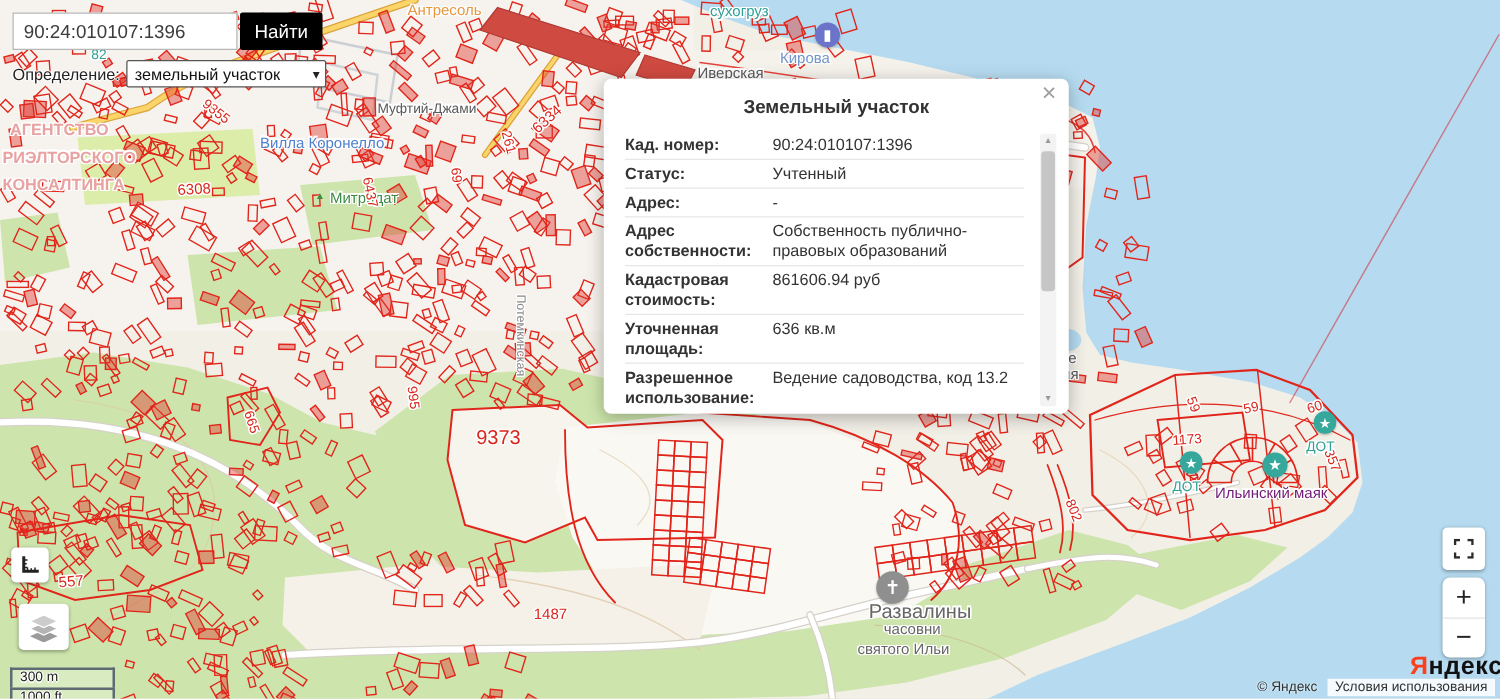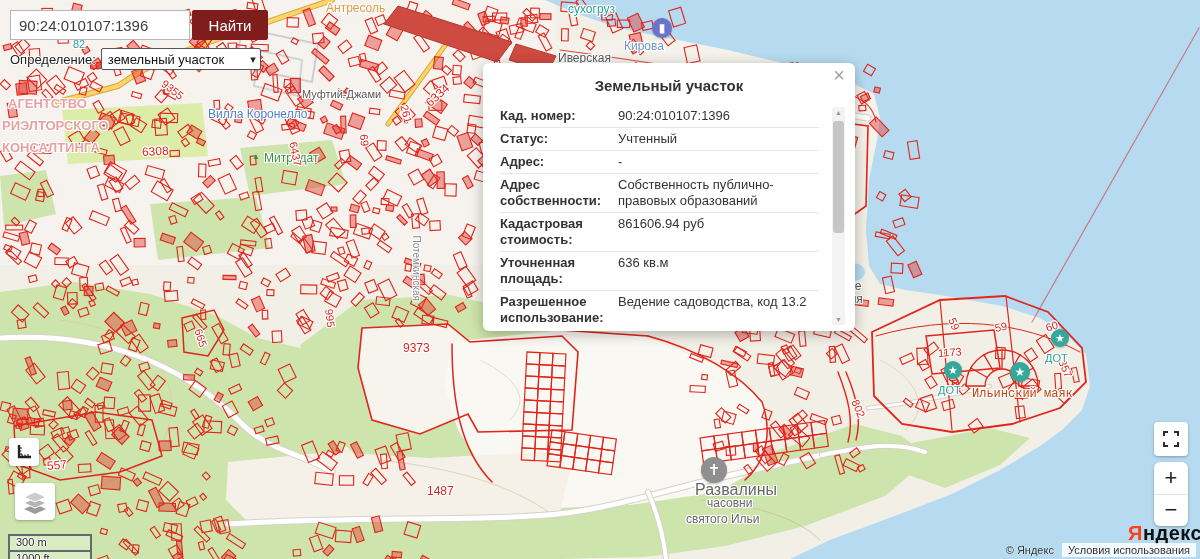--- a/index.html
+++ b/index.html
@@ -7,21 +7,21 @@
   #map-svg{position:absolute;left:0;top:0;}
   #labels,#pois{position:absolute;left:0;top:0;width:100%;height:100%;pointer-events:none;}
   .maplabel{position:absolute;white-space:nowrap;line-height:1.1;
     text-shadow:1px 0 0 #fff,-1px 0 0 #fff,0 1px 0 #fff,0 -1px 0 #fff,1px 1px 0 #fff,-1px -1px 0 #fff,1px -1px 0 #fff,-1px 1px 0 #fff;}
   .poi{position:absolute;border-radius:50%;display:flex;align-items:center;justify-content:center;
     color:#fff;box-shadow:0 1px 2px rgba(0,0,0,.25);pointer-events:auto;}
   
   .searchbar{position:absolute;left:10px;top:10px;display:flex;}
   .searchbar input{width:162px;height:28px;border:1px solid #b6b6b6;padding:0 8px;font-size:15px;color:#3d3d3d;
     font-family:"Liberation Sans",sans-serif;outline:none;background:#fff;}
-  .searchbar button{margin-left:2px;width:76px;height:30px;border:none;background:#7f1d1d;color:#fff;
+  .searchbar button{margin-left:2px;width:66px;height:30px;border:none;background:#000000;color:#fff;
     font-size:15px;font-family:"Liberation Sans",sans-serif;border-radius:2px;cursor:pointer;}
   .defrow{position:absolute;left:10px;top:48px;display:flex;align-items:center;}
   .deflabel{font-size:13px;color:#222;margin-right:5px;
     text-shadow:1px 0 0 #fff,-1px 0 0 #fff,0 1px 0 #fff,0 -1px 0 #fff;}
   .select{width:148px;height:20px;background:#fff;border:1px solid #555;border-radius:2px;display:flex;
     align-items:center;justify-content:space-between;padding:0 4px 0 6px;font-size:13px;color:#111;cursor:pointer;}
   .select .chev{font-size:11px;color:#222;}
   
   .popup{position:absolute;left:483px;top:63px;width:372px;height:268px;background:#fff;border-radius:6px;
     box-shadow:0 3px 14px rgba(0,0,0,.28);}
@@ -952,48 +952,48 @@
       <path d="M1019,386 L1038,386" fill="none" stroke="#e1251b" stroke-width="1.3" opacity="1" stroke-linecap="round"></path>
       <polygon points="398,6 512,42 497,62 384,24" fill="#cf4a41" stroke="#b03a33" stroke-width="1" opacity="1"></polygon>
       <polygon points="516,44 556,56 548,72 509,60" fill="#cf4a41" stroke="#b03a33" stroke-width="1" opacity="1"></polygon>
       <path d="M1199,28 L1032,322" fill="none" stroke="rgba(214,40,57,.55)" stroke-width="1.2" opacity="1" stroke-linecap="round"></path>
     </svg>
   <div id="labels">
       <div class="maplabel" style="left: 326px; top: 2px; color: rgb(232, 151, 63); font-size: 12px;">Антресоль</div>
       <div class="maplabel" style="left: 568px; top: 3px; color: rgb(47, 161, 151); font-size: 12px;">сухогруз</div>
       <div class="maplabel" style="left: 624px; top: 40px; color: rgb(112, 148, 201); font-size: 12px;">Кирова</div>
       <div class="maplabel" style="left: 558px; top: 52px; color: rgb(89, 89, 89); font-size: 12px;">Иверская</div>
-      <div class="maplabel" style="left: 302px; top: 88px; color: rgb(89, 89, 89); font-size: 11px;">Муфтий-Джами</div>
+      <div class="maplabel" style="left: 302px; top: 81px; color: rgb(89, 89, 89); font-size: 11px;">Муфтий-Джами</div>
       <div class="maplabel" style="left: 208px; top: 108px; color: rgb(77, 127, 208); font-size: 12px;">Вилла Коронелло</div>
       <div class="maplabel" style="left: 264px; top: 152px; color: rgb(60, 140, 70); font-size: 12px;">Митридат</div>
       <div class="maplabel" style="left: 8px; top: 97px; color: rgb(232, 162, 162); font-size: 13px; font-weight: bold;">АГЕНТСТВО</div>
       <div class="maplabel" style="left: 2px; top: 119px; color: rgb(232, 162, 162); font-size: 13px; font-weight: bold;">РИЭЛТОРСКОГО</div>
       <div class="maplabel" style="left: 2px; top: 141px; color: rgb(232, 162, 162); font-size: 13px; font-weight: bold;">КОНСАЛТИНГА</div>
       <div class="maplabel" style="left: 73px; top: 38px; color: rgb(47, 161, 151); font-size: 11px;">82</div>
       <div class="maplabel" style="left: 163px; top: 76px; color: rgb(217, 38, 28); font-size: 11px; transform: rotate(38deg); transform-origin: 0px 50%;">9355</div>
       <div class="maplabel" style="left: 142px; top: 146px; color: rgb(217, 38, 28); font-size: 12px; transform: rotate(-3deg); transform-origin: 0px 50%;">6308</div>
       <div class="maplabel" style="left: 428px; top: 98px; color: rgb(217, 38, 28); font-size: 12px; transform: rotate(-42deg); transform-origin: 0px 50%;">6334</div>
       <div class="maplabel" style="left: 404px; top: 99px; color: rgb(217, 38, 28); font-size: 11px; transform: rotate(75deg); transform-origin: 0px 50%;">261</div>
       <div class="maplabel" style="left: 293px; top: 136px; color: rgb(217, 38, 28); font-size: 11px; transform: rotate(78deg); transform-origin: 0px 50%;">6437</div>
       <div class="maplabel" style="left: 364px; top: 128px; color: rgb(217, 38, 28); font-size: 11px; transform: rotate(85deg); transform-origin: 0px 50%;">69</div>
       <div class="maplabel" style="left: 329px; top: 303px; color: rgb(217, 38, 28); font-size: 11px; transform: rotate(83deg); transform-origin: 0px 50%;">995</div>
       <div class="maplabel" style="left: 416px; top: 230px; color: rgb(139, 139, 139); font-size: 10px; transform: rotate(90deg); transform-origin: 0px 50%;">Потемкинская</div>
-      <div class="maplabel" style="left: 403px; top: 342px; color: rgb(217, 38, 28); font-size: 12px;">9373</div>
+      <div class="maplabel" style="left: 381px; top: 342px; color: rgb(217, 38, 28); font-size: 16px;">9373</div>
       <div class="maplabel" style="left: 427px; top: 485px; color: rgb(217, 38, 28); font-size: 12px;">1487</div>
       <div class="maplabel" style="left: 47px; top: 460px; color: rgb(217, 38, 28); font-size: 12px; transform: rotate(-5deg); transform-origin: 0px 50%;">557</div>
       <div class="maplabel" style="left: 198px; top: 323px; color: rgb(217, 38, 28); font-size: 11px; transform: rotate(72deg); transform-origin: 0px 50%;">665</div>
       <div class="maplabel" style="left: 855px; top: 394px; color: rgb(217, 38, 28); font-size: 11px; transform: rotate(68deg); transform-origin: 0px 50%;">802</div>
       <div class="maplabel" style="left: 938px; top: 347px; color: rgb(217, 38, 28); font-size: 11px; transform: rotate(-4deg); transform-origin: 0px 50%;">1173</div>
       <div class="maplabel" style="left: 952px; top: 312px; color: rgb(217, 38, 28); font-size: 11px; transform: rotate(70deg); transform-origin: 0px 50%;">59</div>
       <div class="maplabel" style="left: 995px; top: 322px; color: rgb(217, 38, 28); font-size: 11px; transform: rotate(-12deg); transform-origin: 0px 50%;">59</div>
       <div class="maplabel" style="left: 1046px; top: 322px; color: rgb(217, 38, 28); font-size: 11px; transform: rotate(-18deg); transform-origin: 0px 50%;">60</div>
       <div class="maplabel" style="left: 1062px; top: 354px; color: rgb(217, 38, 28); font-size: 11px; transform: rotate(68deg); transform-origin: 0px 50%;">357</div>
       <div class="maplabel" style="left: 1045px; top: 352px; color: rgb(47, 161, 151); font-size: 11px;">ДОТ</div>
       <div class="maplabel" style="left: 938px; top: 384px; color: rgb(47, 161, 151); font-size: 11px;">ДОТ</div>
-      <div class="maplabel" style="left: 972px; top: 388px; color: #c2410c; font-size: 12px; font-family: Liberation Mono, monospace;">Ильинский маяк</div>
+      <div class="maplabel" style="left: 972px; top: 388px; color: #701a75; font-size: 12px;">Ильинский маяк</div>
       <div class="maplabel" style="left: 695px; top: 481px; color: rgb(102, 102, 102); font-size: 16px;">Развалины</div>
       <div class="maplabel" style="left: 707px; top: 497px; color: rgb(102, 102, 102); font-size: 12px;">часовни</div>
       <div class="maplabel" style="left: 686px; top: 513px; color: rgb(102, 102, 102); font-size: 12px;">святого Ильи</div>
       <div class="maplabel" style="left: 846px; top: 280px; color: rgb(89, 89, 89); font-size: 12px;">ые</div>
       <div class="maplabel" style="left: 843px; top: 293px; color: rgb(89, 89, 89); font-size: 12px;">ния</div>
     </div>
   <div id="pois">
       <div class="poi" style="left: 1051px; top: 329px; width: 18px; height: 18px; background: rgb(53, 167, 155); font-size: 11px;">★</div>
       <div class="poi" style="left: 944px; top: 361px; width: 18px; height: 18px; background: rgb(53, 167, 155); font-size: 11px;">★</div>
       <div class="poi" style="left: 1010px; top: 362px; width: 20px; height: 20px; background: rgb(53, 167, 155); font-size: 12px;">★</div>

